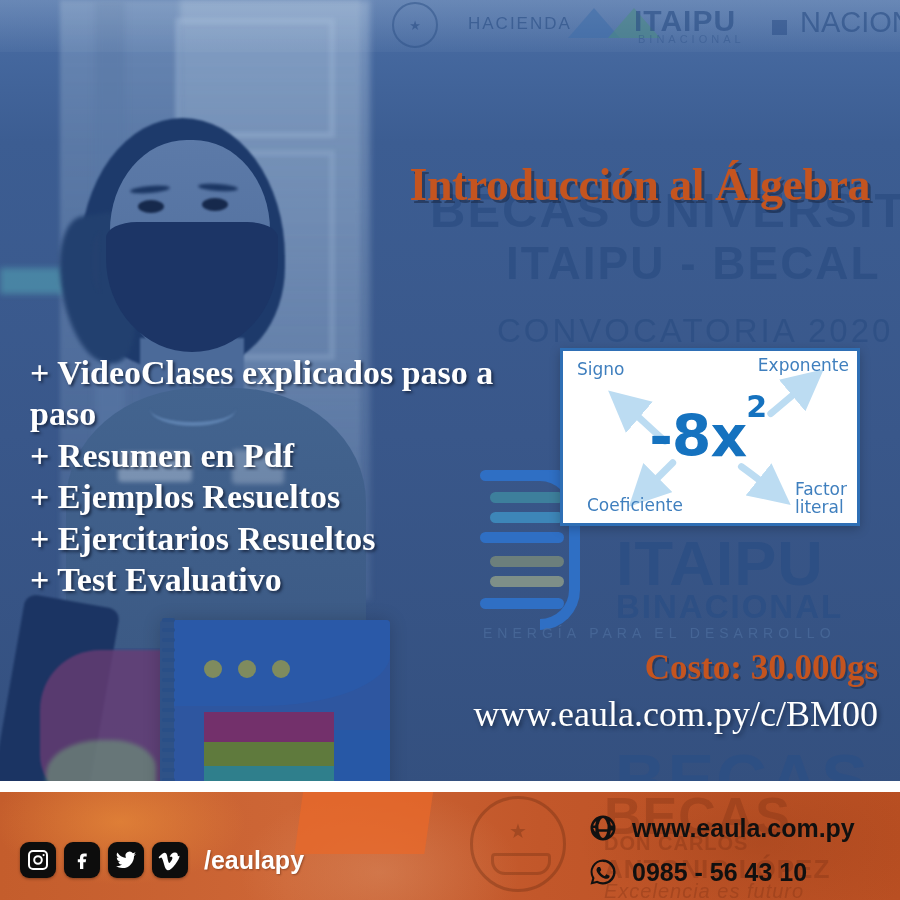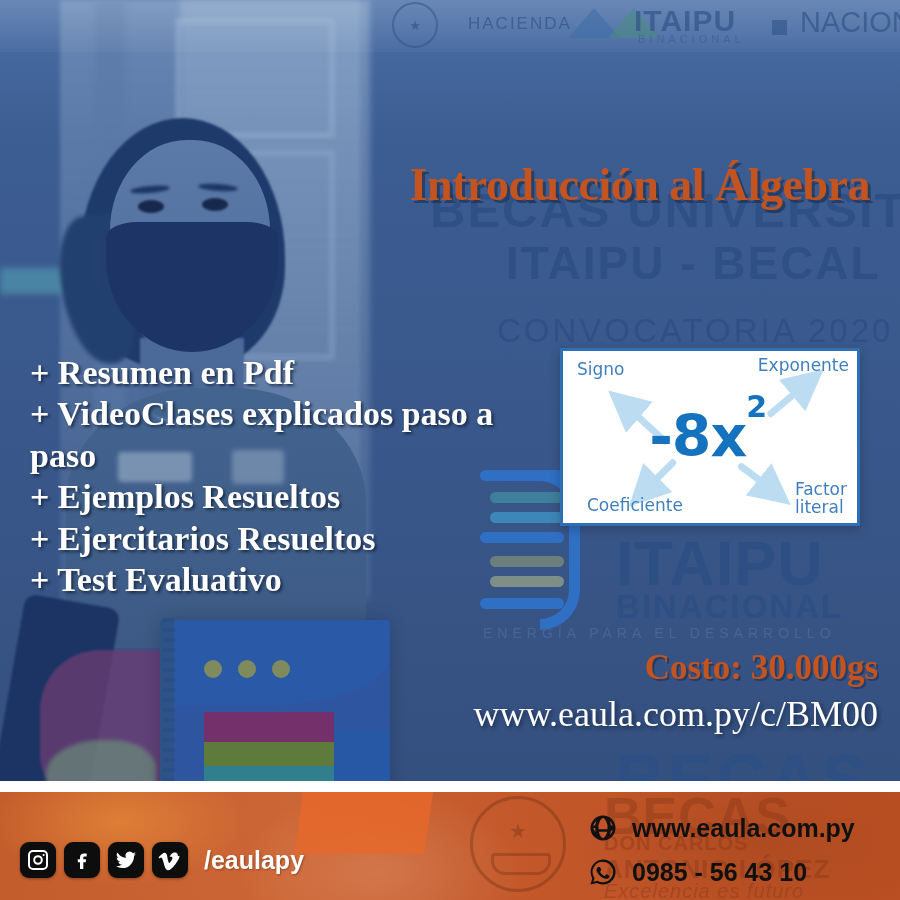--- a/index.html
+++ b/index.html
@@ -478,22 +478,22 @@
     </div>
   </div>
 
   <div class="content">
 
     <div class="title-block">
       <div class="title-line l2">Introducción al Álgebra</div>
     </div>
 
     <div class="features">
+      <div class="feat wrap">+ VideoClases explicados paso a paso</div>
       <div class="feat">+ Resumen en Pdf</div>
-      <div class="feat wrap">+ VideoClases explicados paso a paso</div>
       <div class="feat">+ Ejemplos Resueltos</div>
       <div class="feat">+ Ejercitarios Resueltos</div>
       <div class="feat">+ Test Evaluativo</div>
     </div>
 
     <div class="mathcard">
       <svg class="mc-arrows" viewBox="0 0 300 178">
         <defs>
           <marker id="ah" markerWidth="6" markerHeight="6" refX="3" refY="3" orient="auto">
             <path d="M0,0 L6,3 L0,6 z" fill="#bcdcf2"></path>

